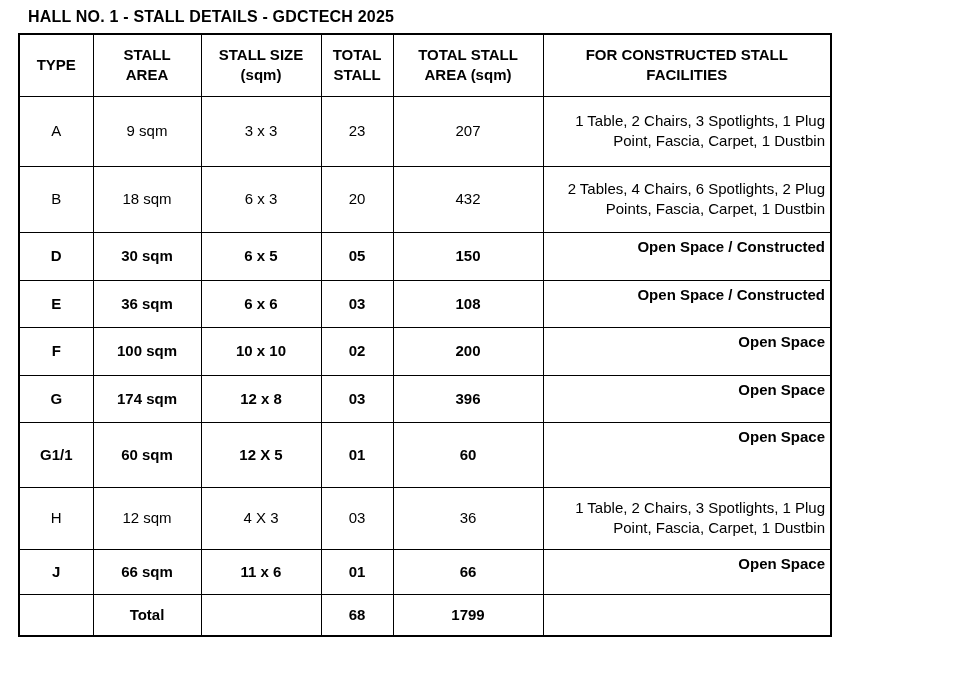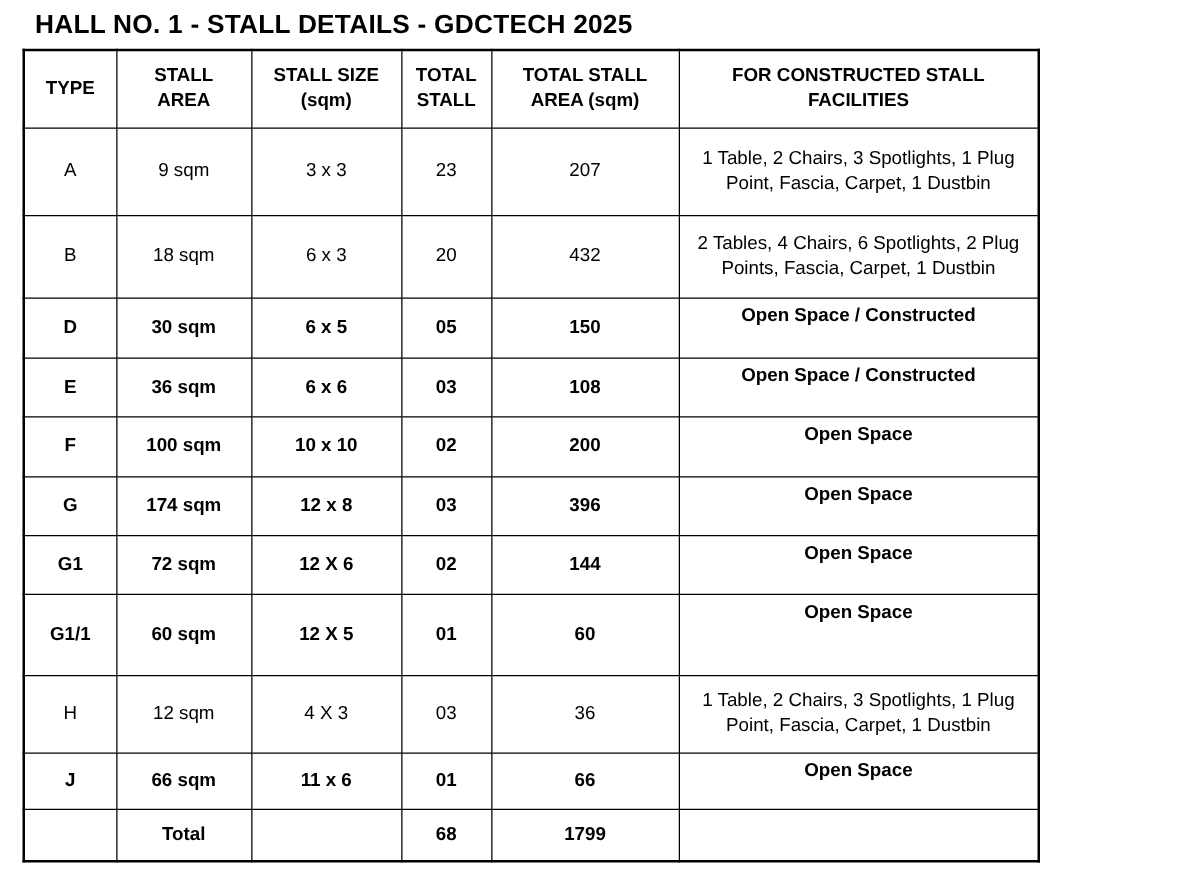--- a/index.html
+++ b/index.html
@@ -2,34 +2,34 @@
 <html><head>
 <meta charset="utf-8">
 <style>
   html,body{margin:0;padding:0;background:#ffffff;}
   body{
     width:960px;height:700px;overflow:hidden;
     font-family:"Liberation Sans", sans-serif;color:#000000;
   }
   .page{position:relative;padding:5px 0 0 18px;}
   .doc-title{
-    font-size:21px;font-weight:bold;margin:3px 0 7px 10px;
+    font-size:16px;font-weight:bold;margin:3px 0 7px 10px;
     letter-spacing:0.2px;white-space:nowrap;
   }
   table.stall-table{
     border-collapse:collapse;table-layout:fixed;width:812px;
     border:2.5px solid #000;
   }
   th,td{
     border:1.7px solid #000;text-align:center;vertical-align:middle;
     font-size:15px;padding:1px 5px;overflow:hidden;
   }
   th{font-weight:bold;line-height:1.32;white-space:pre-line;}
   td{line-height:1.32;}
-  td.fac{line-height:1.35;}
+  td.fac{line-height:1.35;text-align:right;}
   td.fac.top{vertical-align:top;padding-top:4px;}
   tr.emphasis td{font-weight:bold;}
   tr.total-row td{font-weight:bold;}
 </style>
 </head>
 <body>
 
 <div class="page">
   <div class="doc-title">HALL NO. 1 - STALL DETAILS - GDCTECH 2025</div>
   <table class="stall-table">
@@ -98,28 +98,20 @@
           <td class="fac top">Open Space</td>
         </tr>
         <tr class="emphasis" style="height: 47px;">
           <td>G</td>
           <td>174 sqm</td>
           <td>12 x 8</td>
           <td>03</td>
           <td>396</td>
           <td class="fac top">Open Space</td>
         </tr>
-        <tr class="emphasis" style="height: 47px;">
-          <td>G1</td>
-          <td>72 sqm</td>
-          <td>12 X 6</td>
-          <td>02</td>
-          <td>144</td>
-          <td class="fac top">Open Space</td>
-        </tr>
         <tr class="emphasis" style="height: 65px;">
           <td>G1/1</td>
           <td>60 sqm</td>
           <td>12 X 5</td>
           <td>01</td>
           <td>60</td>
           <td class="fac top">Open Space</td>
         </tr>
         <tr style="height: 62px;">
           <td>H</td>

